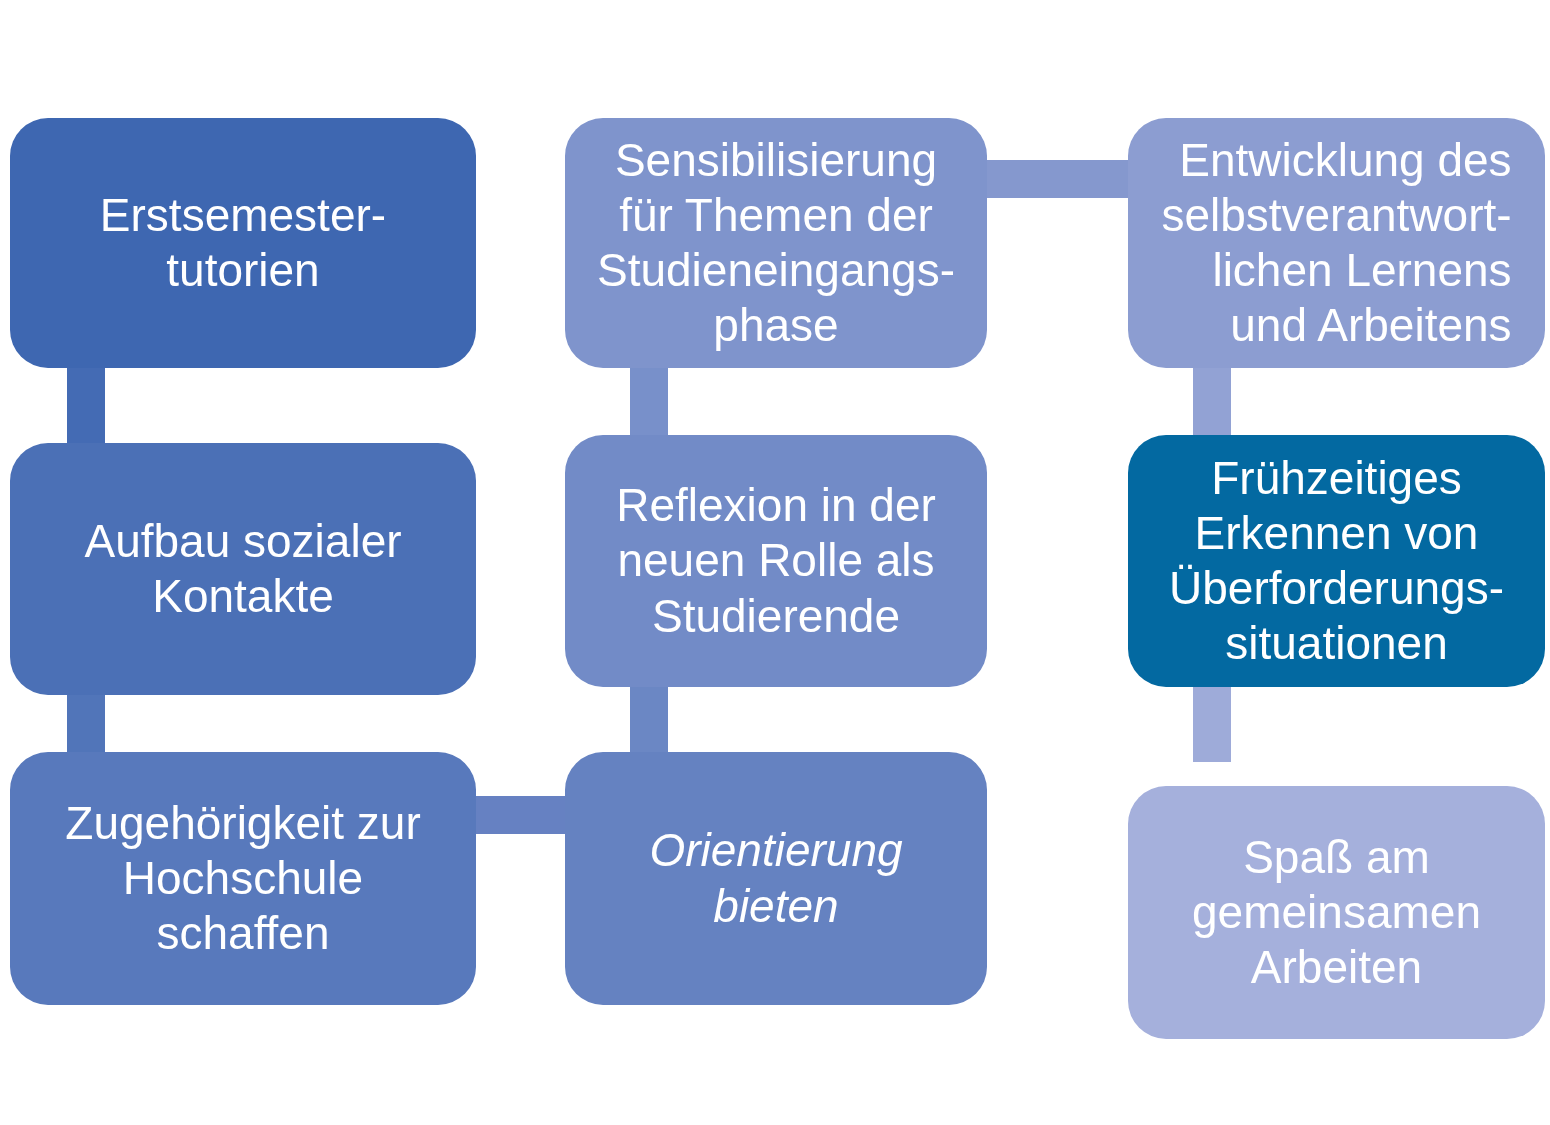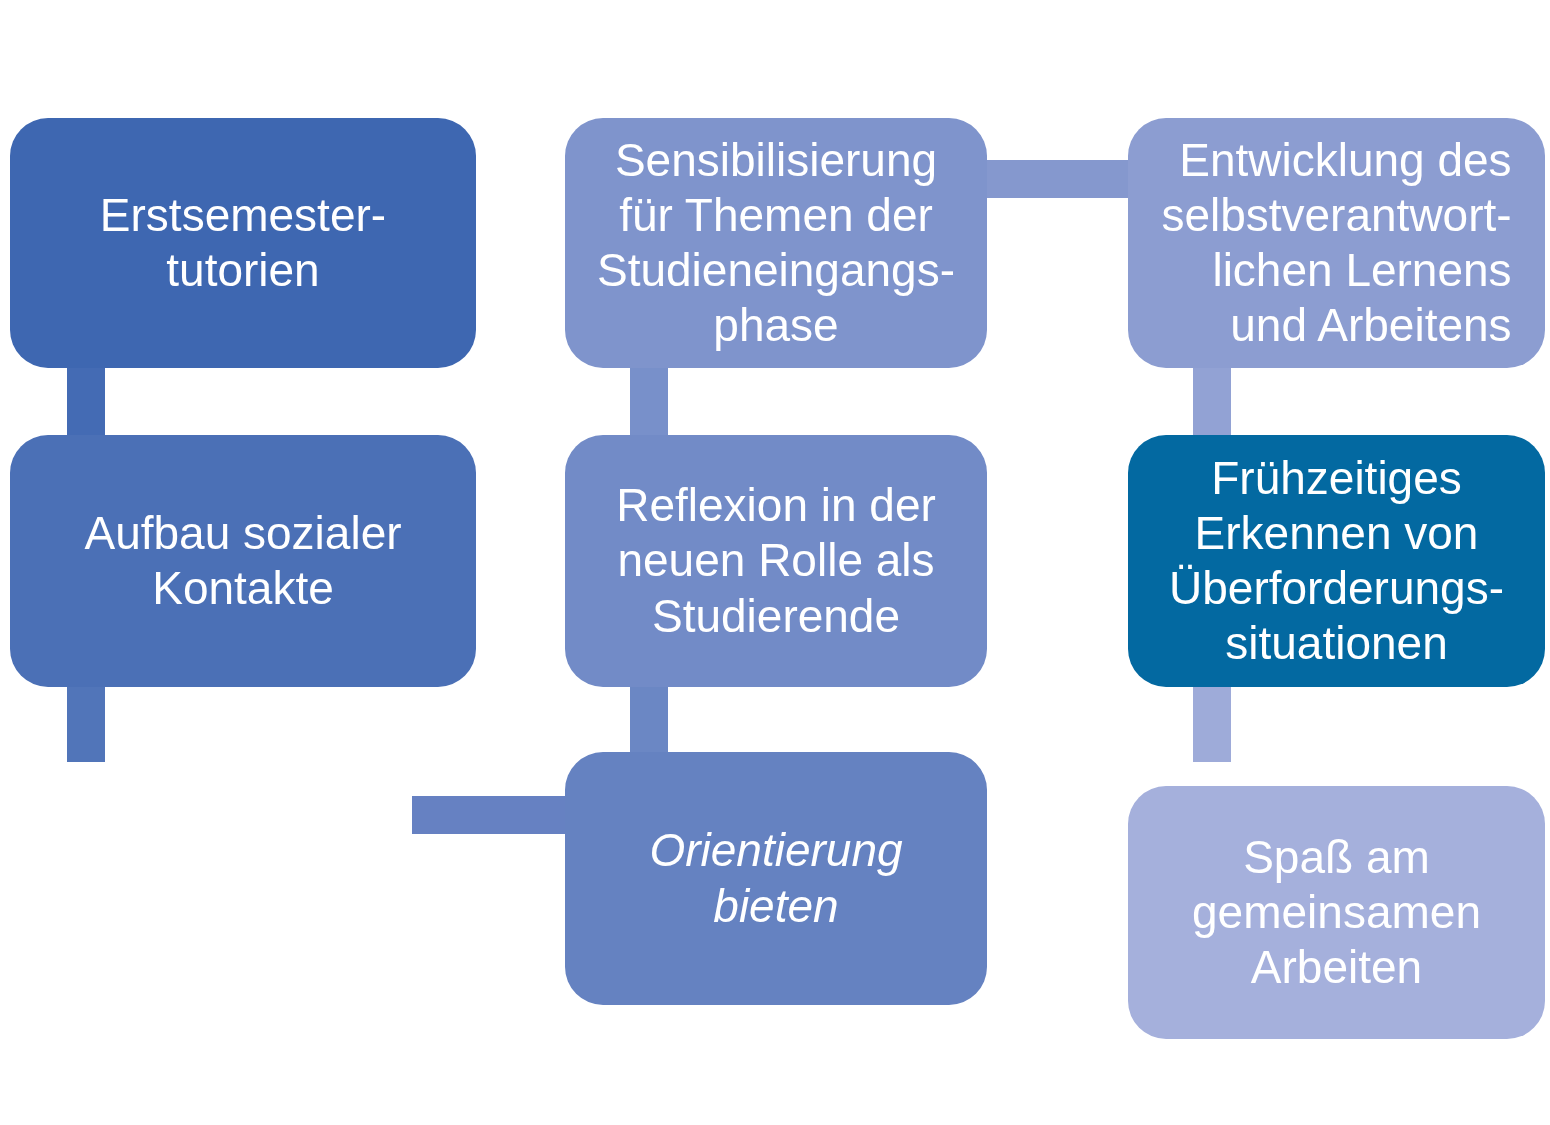--- a/index.html
+++ b/index.html
@@ -52,23 +52,26 @@
   <div class="connector" style="left: 412px; top: 796px; width: 162px; height: 38px; background-color: rgb(102, 129, 194);"></div>
   <div class="connector" style="left: 630px; top: 675px; width: 38px; height: 87px; background-color: rgb(107, 135, 196);"></div>
   <div class="connector" style="left: 630px; top: 355px; width: 38px; height: 90px; background-color: rgb(120, 144, 202);"></div>
   <div class="connector" style="left: 978px; top: 160px; width: 160px; height: 38px; background-color: rgb(133, 152, 206);"></div>
   <div class="connector" style="left: 1193px; top: 355px; width: 38px; height: 90px; background-color: rgb(146, 162, 212);"></div>
   <div class="connector" style="left: 1193px; top: 675px; width: 38px; height: 87px; background-color: rgb(158, 171, 217);"></div>
 
   <div class="flow-box col1 row1" style="background-color: rgb(62, 103, 177);">Erstsemester-
 tutorien</div>
 
-  <div class="flow-box col1 row2" style="background-color: rgb(75, 112, 182);">Aufbau sozialer
+  <div class="flow-box col1 row2" style="background-color: rgb(75, 112, 182); margin-top: 8px;">Aufbau sozialer
 Kontakte</div>
 
+  <div class="flow-box col1 row3" style="background-color: rgb(88, 121, 188);">Zugehörigkeit zur
+Hochschule
+schaffen</div>
 
   <div class="flow-box col2 row3" style="background-color: rgb(101, 130, 193); font-style: italic;">Orientierung
 bieten</div>
 
   <div class="flow-box col2 row2" style="background-color: rgb(114, 139, 199);">Reflexion in der
 neuen Rolle als
 Studierende</div>
 
   <div class="flow-box col2 row1" style="background-color: rgb(127, 148, 204);">Sensibilisierung
 für Themen der

